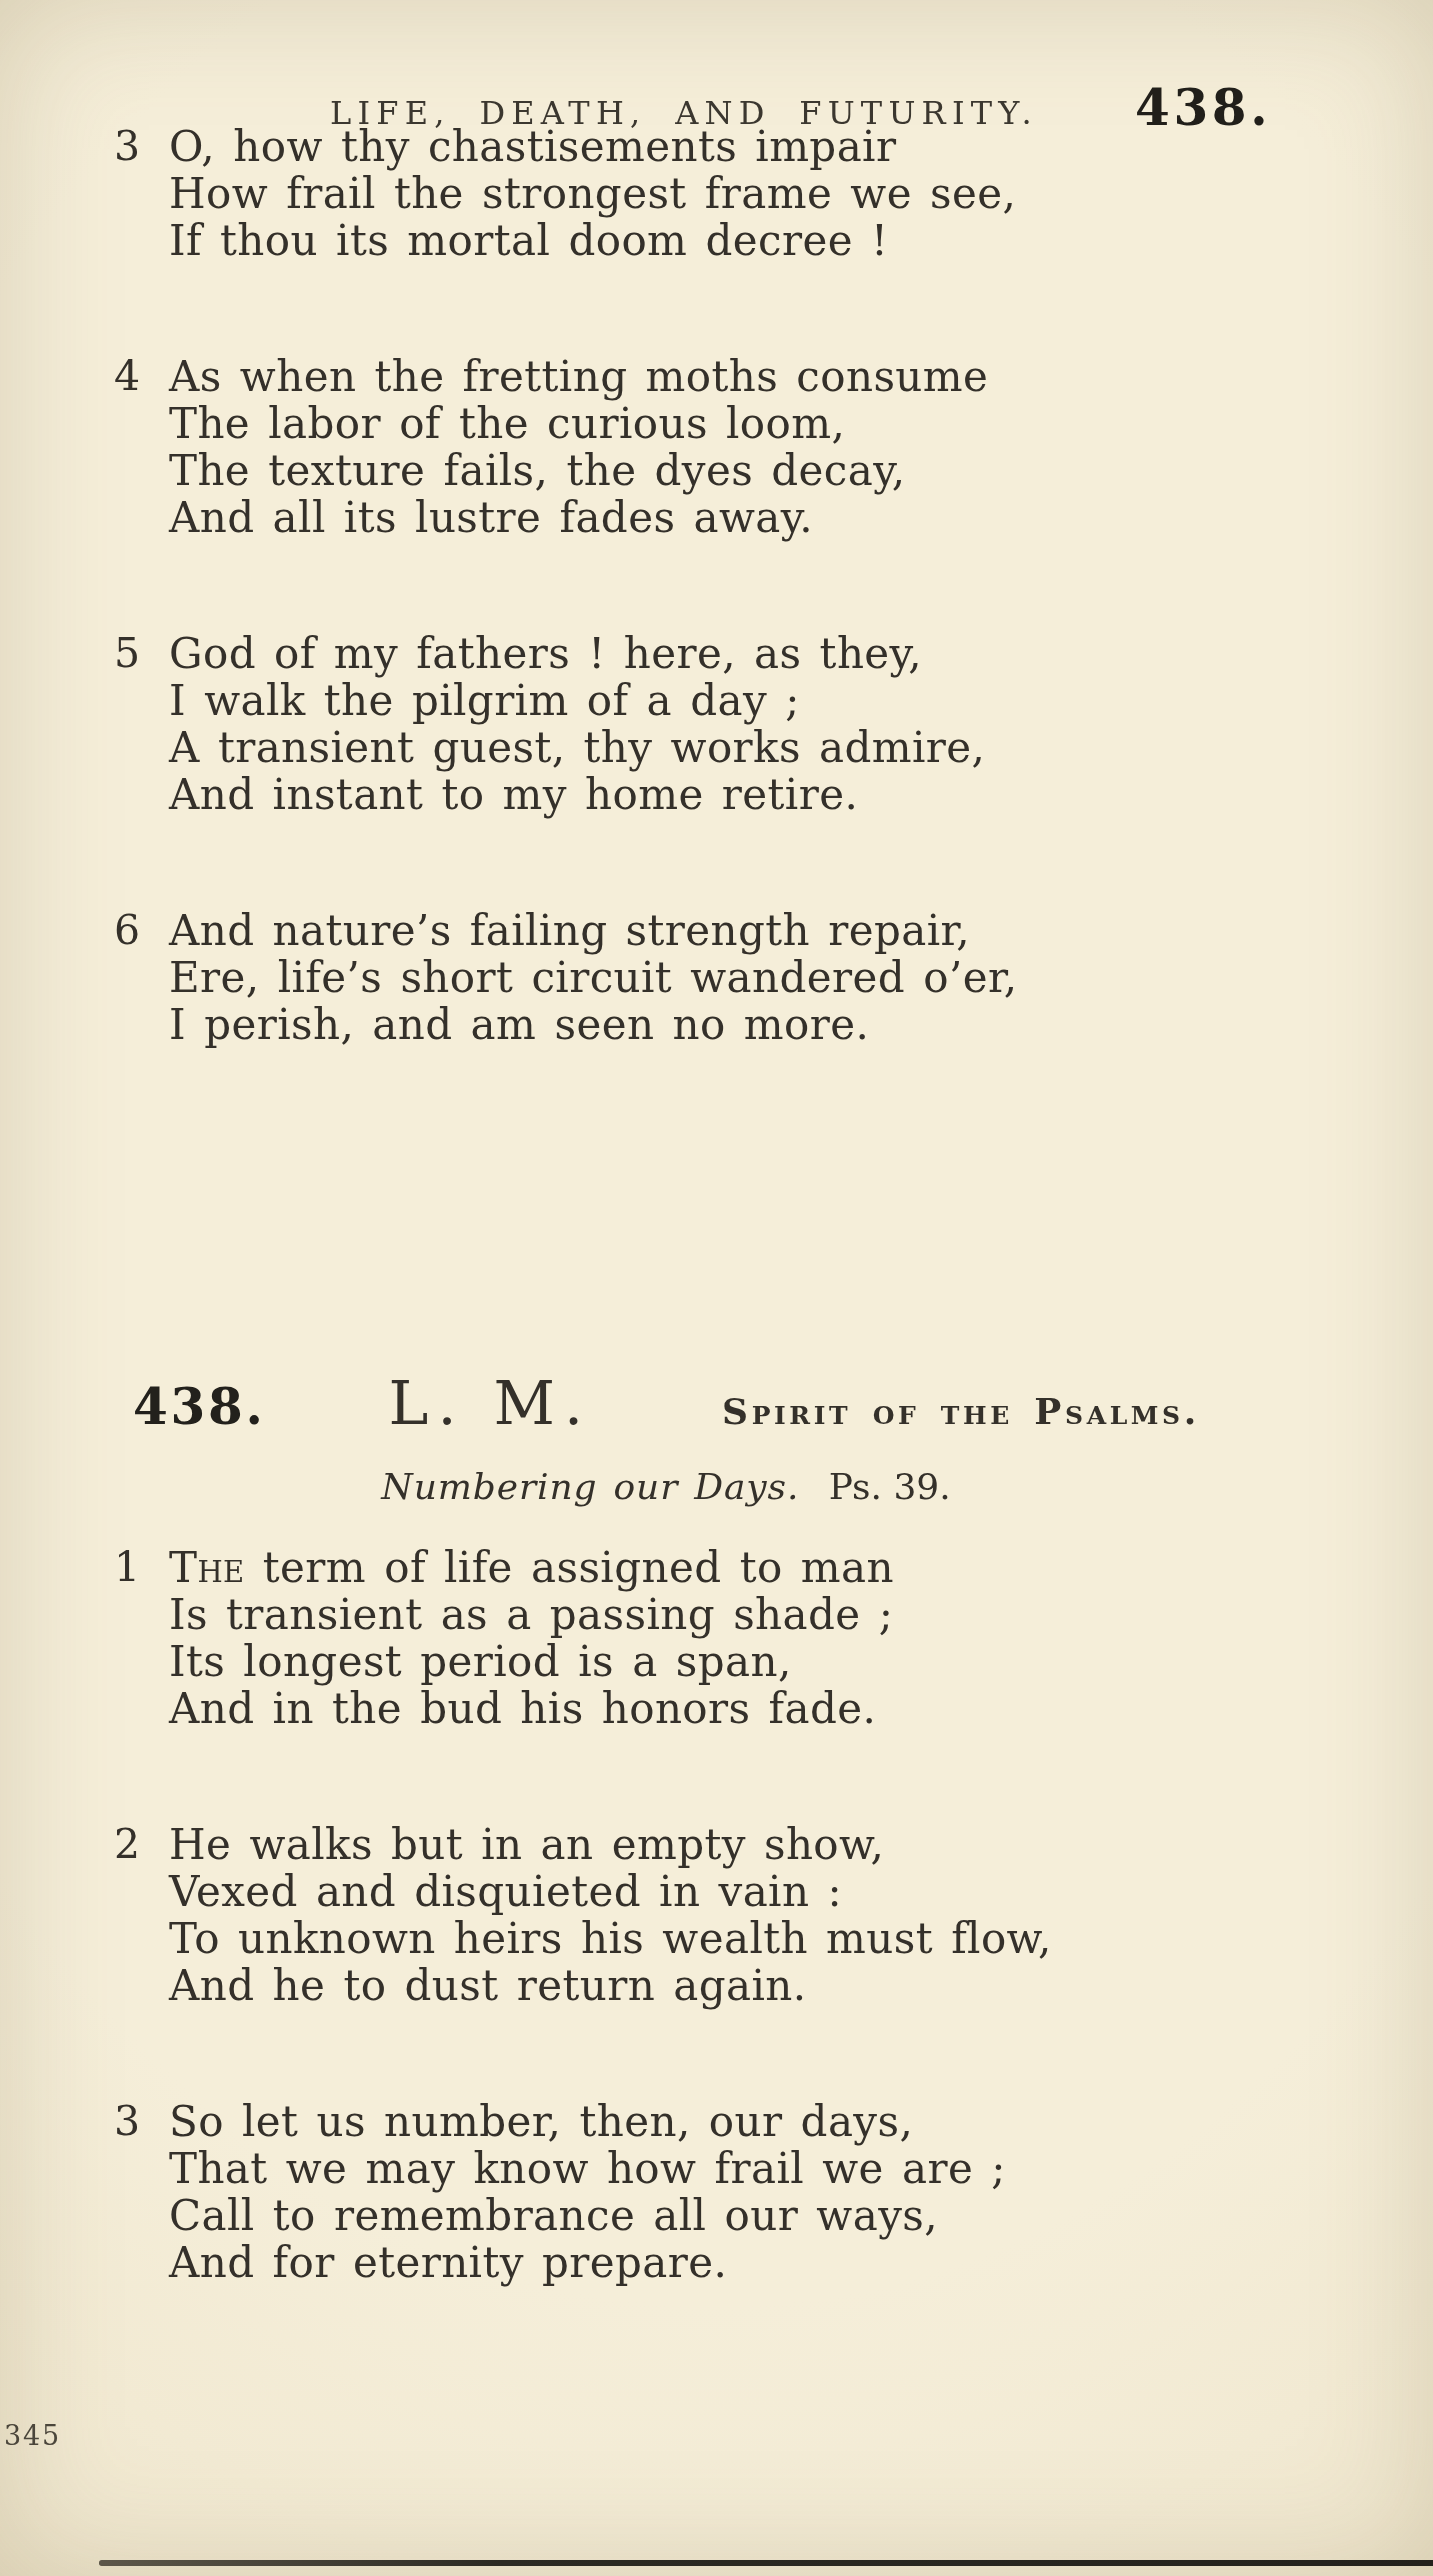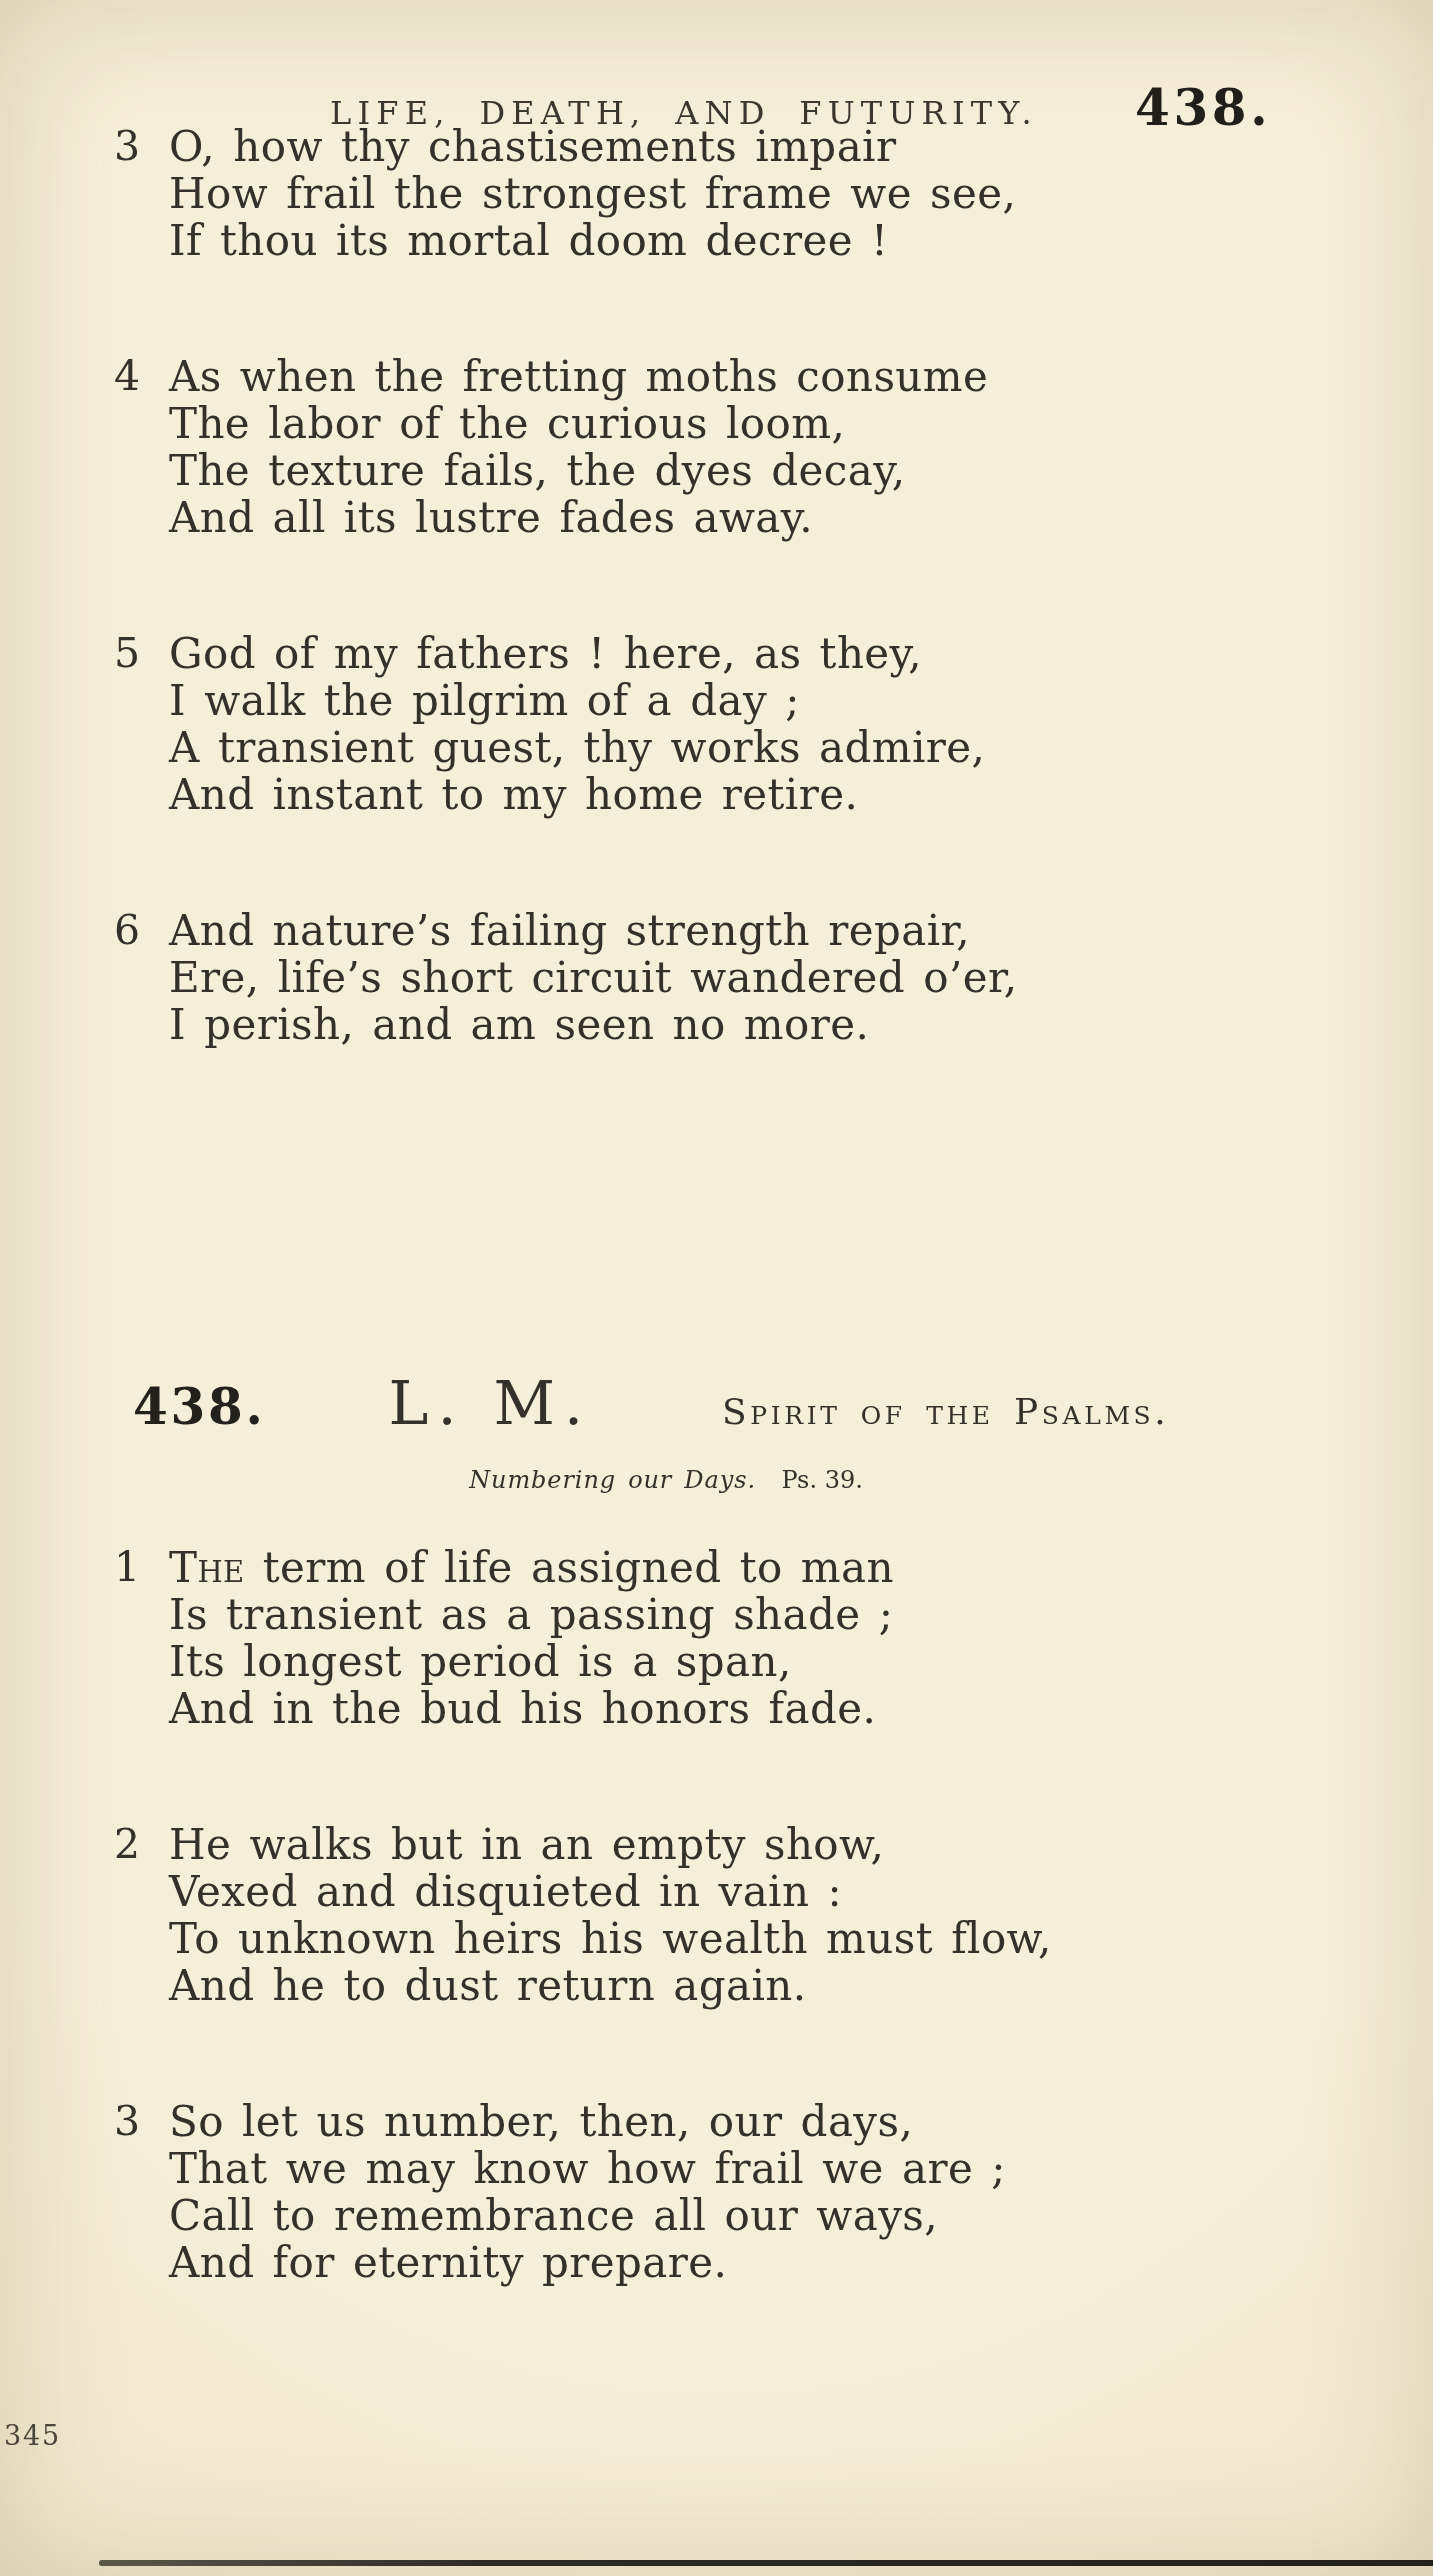--- a/index.html
+++ b/index.html
@@ -51,27 +51,27 @@
 
   
   .hymn-head {
     position: absolute; top: 1368px; left: 133px;
     display: flex; align-items: baseline; white-space: nowrap;
   }
   .hh-num { font-size: 50px; font-weight: bold; letter-spacing: 2.7px; color: #23211c; }
   .hh-meter { font-size: 60px; margin-left: 123px; letter-spacing: 9px; }
   .hh-attr {
     font-size: 36px; margin-left: 130px;
-    font-variant: small-caps; letter-spacing: 3.6px; word-spacing: 5.3px;
+    font-variant: small-caps; letter-spacing: 3.6px; word-spacing: 5.3px; font-weight: bold;
   }
 
   
   .subtitle {
     position: absolute; top: 1466px; left: 0; width: 1332px;
-    text-align: center; font-size: 24px; white-space: nowrap;
+    text-align: center; font-size: 36px; white-space: nowrap;
   }
   .subtitle .it { font-style: italic; letter-spacing: 0.9px; word-spacing: 3.6px; }
   .subtitle .ref { font-style: normal; margin-left: 18px; }
 
   
   .page-num {
     position: absolute; top: 2420px; left: 4px; width: 1434px;
     text-align: left; font-size: 27px; letter-spacing: 1.8px; color: #4b463b;
   }
   .scan-line {

